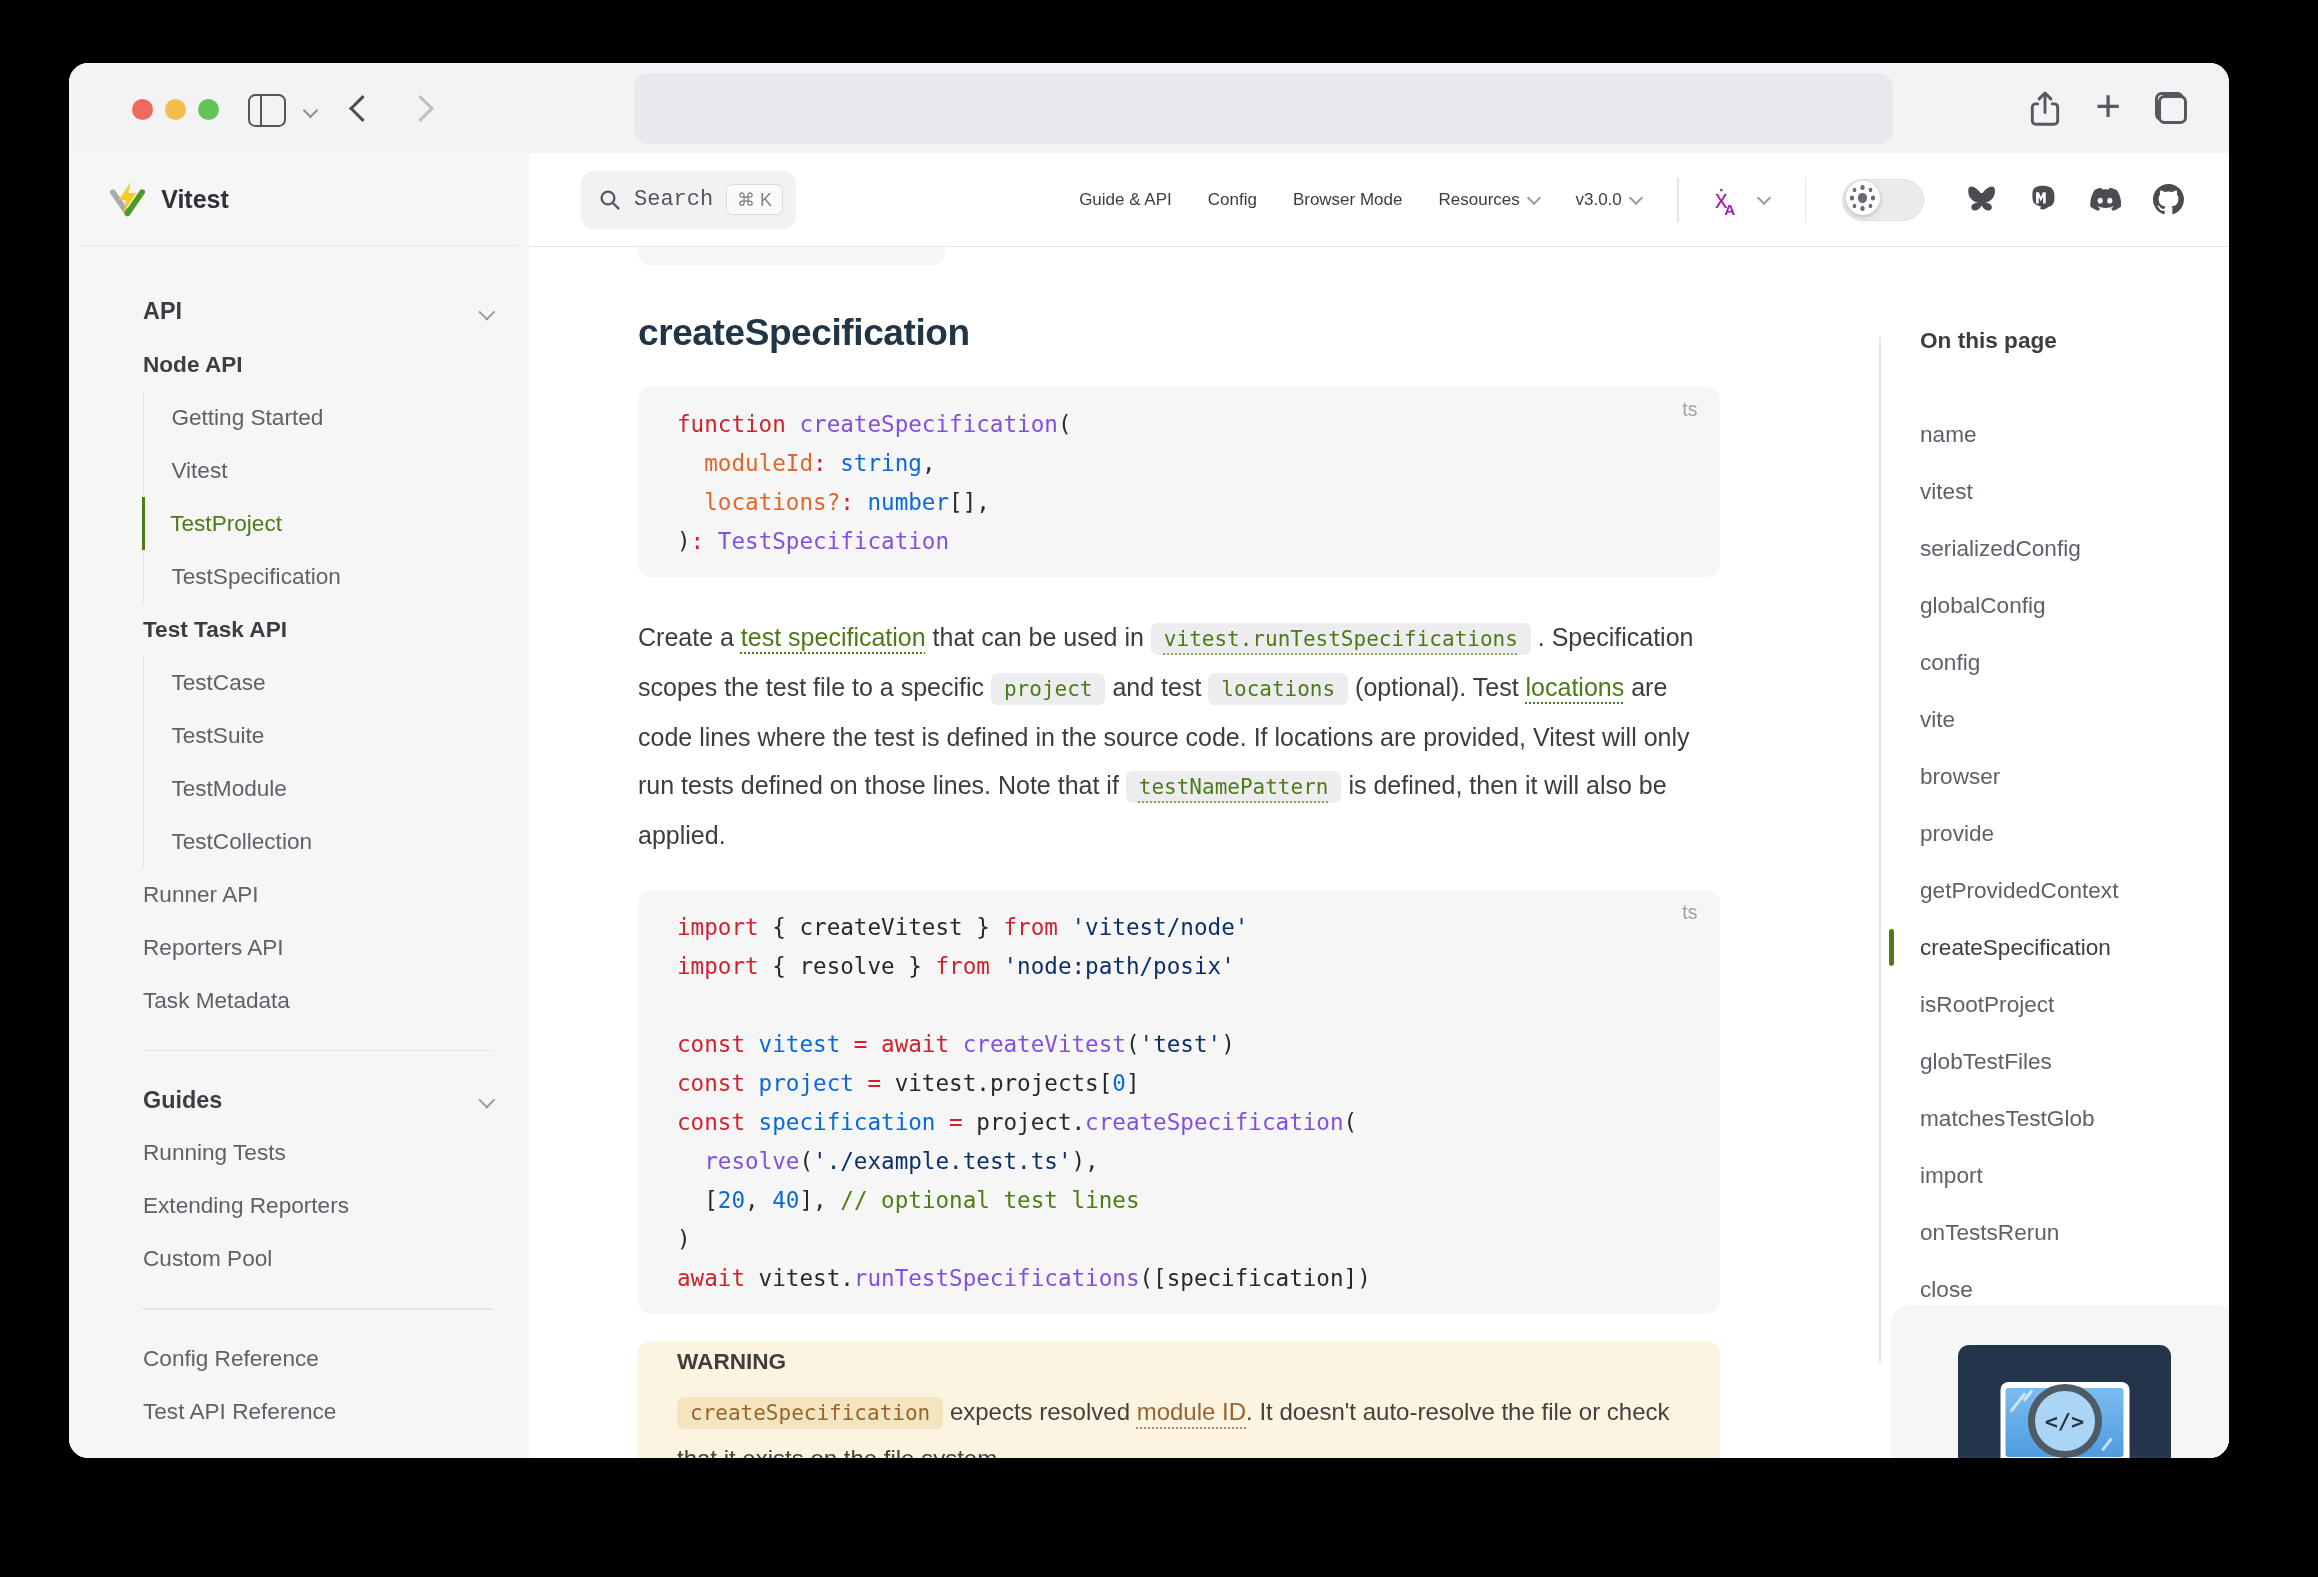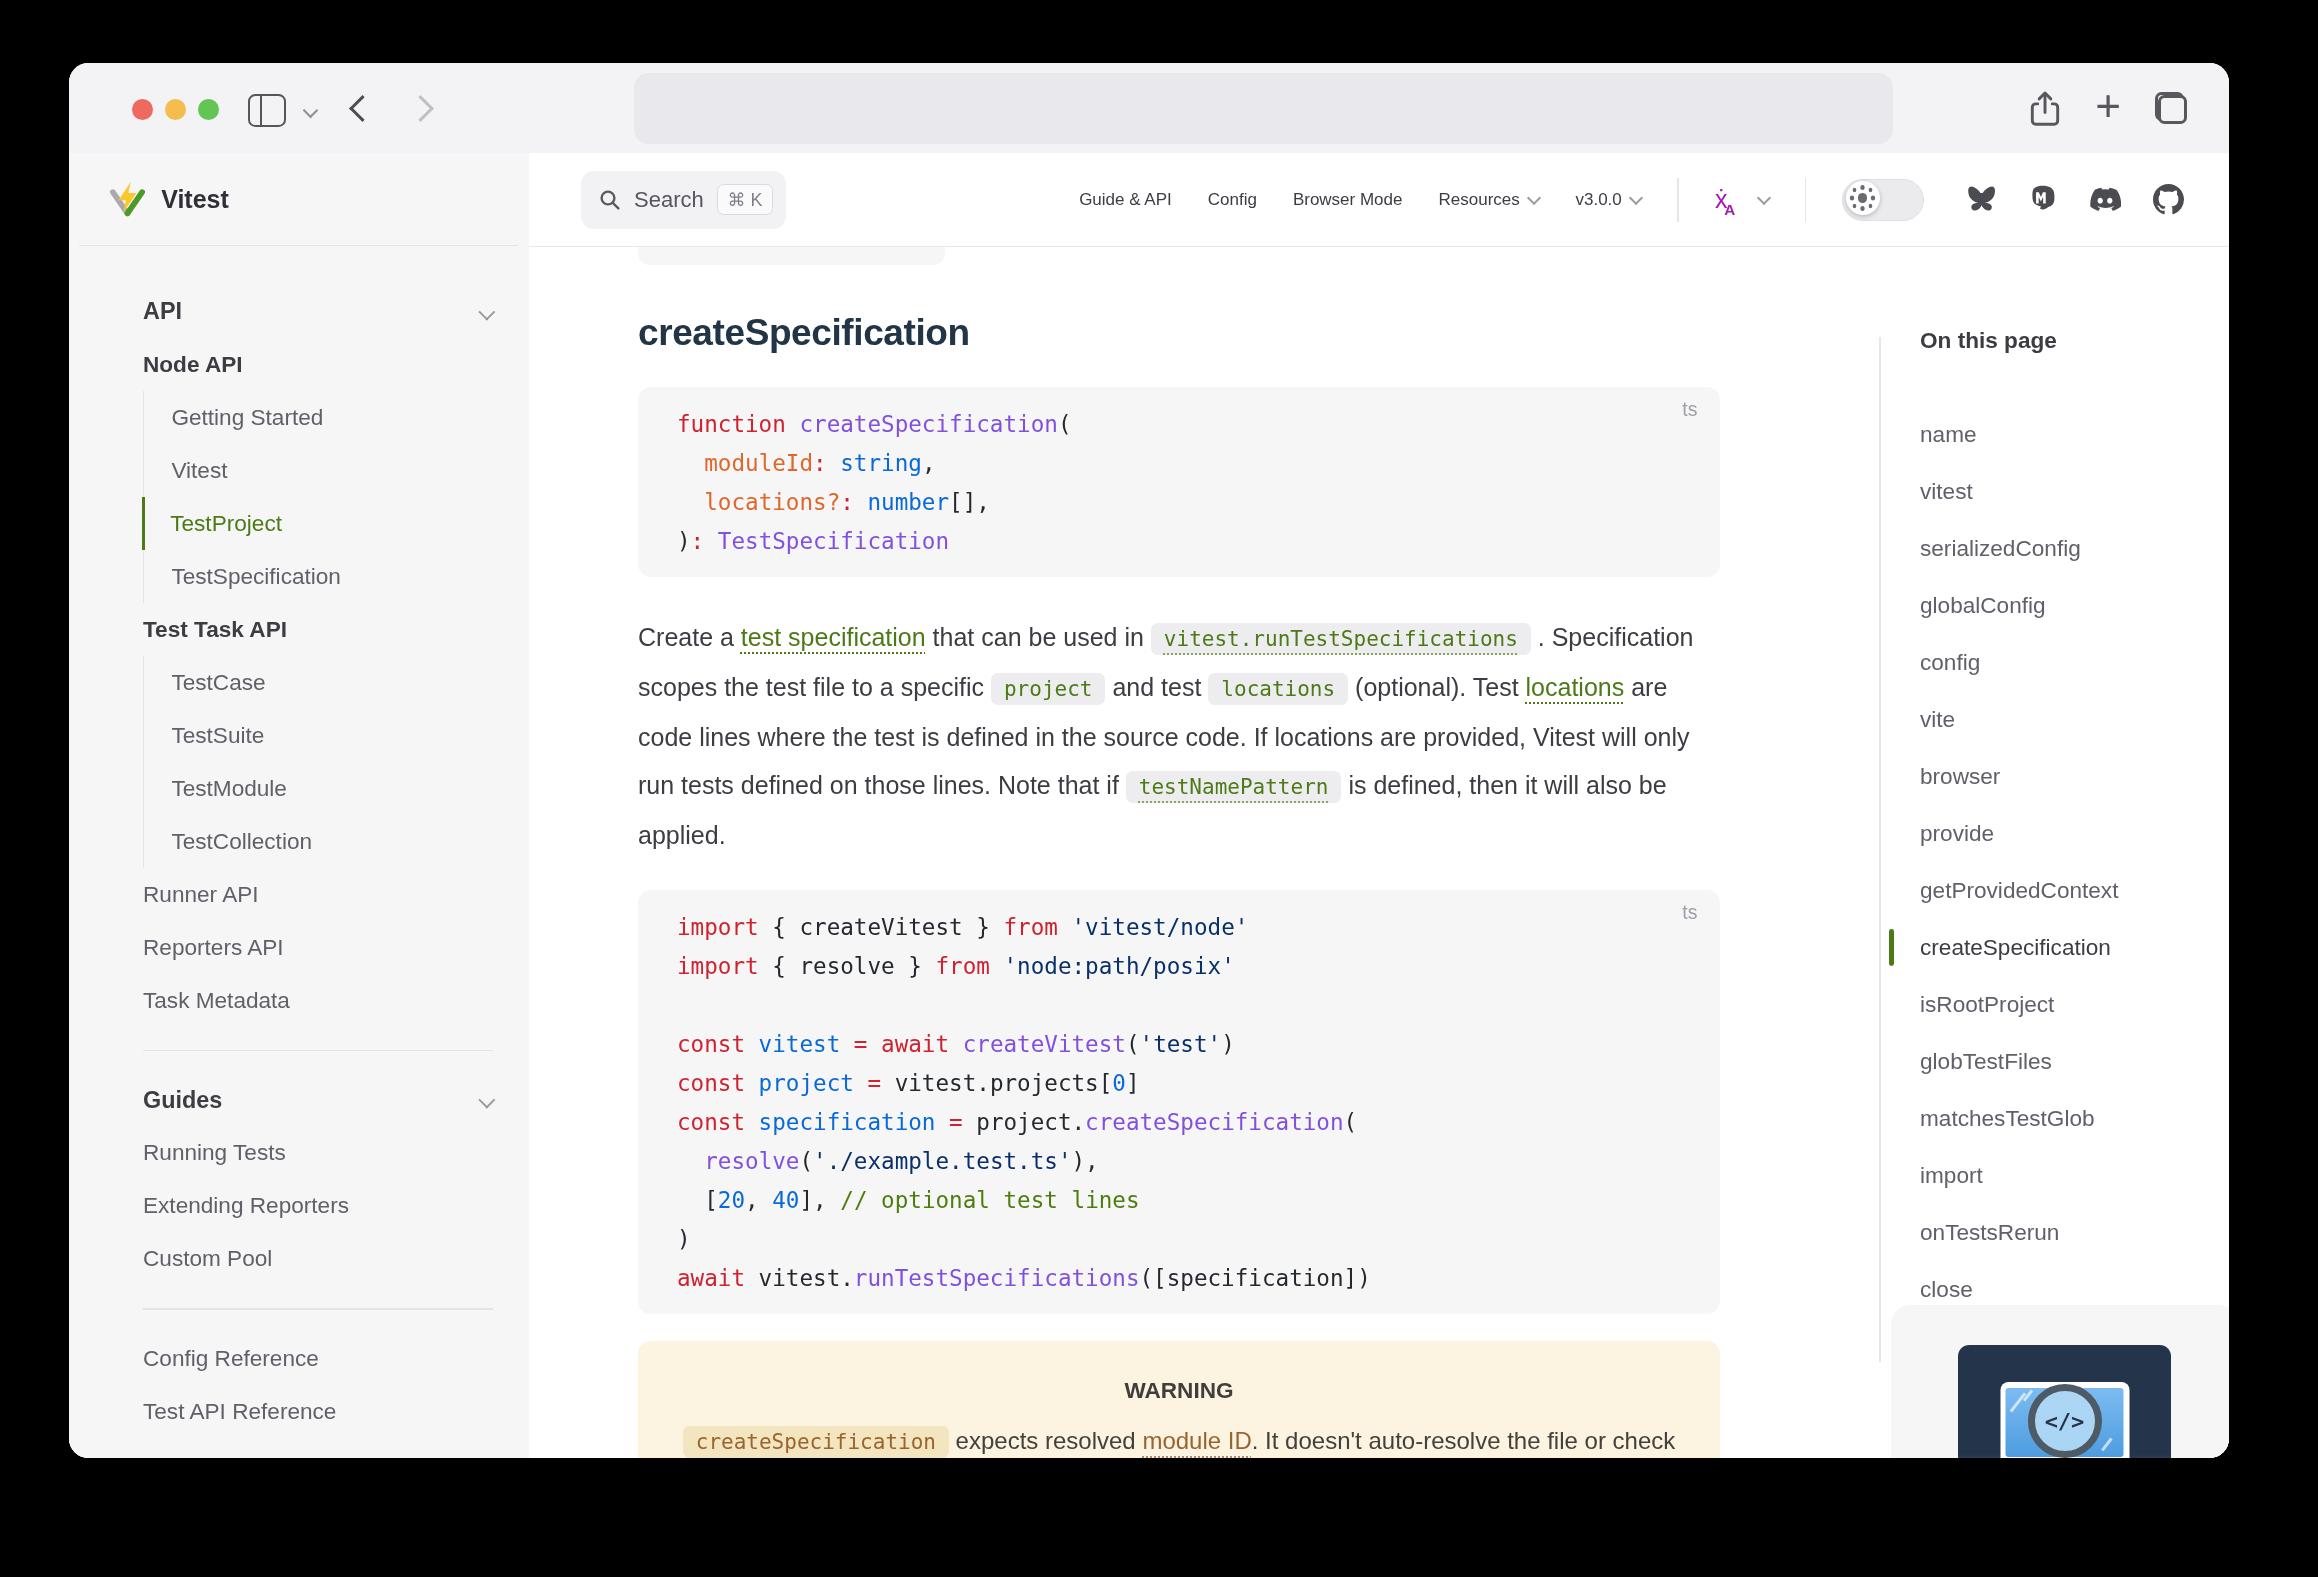--- a/index.html
+++ b/index.html
@@ -49,21 +49,21 @@
   .side-row.group{color:#3c3c43;font-weight:600;}
   .side-row.indent{padding-left:27.4px;border-left:1.6px solid #e4e4e6;}
   .side-row.active{border-left:3.2px solid #4d7a17;margin-left:-0.8px;padding-left:25px;color:#4d7a17;font-weight:500;}
   .side-chev{margin-left:auto;width:9.7px;height:9.7px;border-right:2.4px solid #97979e;border-bottom:2.4px solid #97979e;transform:rotate(45deg);}
   .side-divider{height:1.6px;background:#e4e4e6;margin:22.6px 0;}
 
   
   .navbar{position:absolute;left:460px;right:0;top:0;height:94px;background:#fff;border-bottom:1.6px solid #e8e8ea;
           display:flex;align-items:center;padding:0 45px 0 52px;box-sizing:border-box;}
   .search{display:flex;align-items:center;gap:13px;height:58px;padding:0 13px 0 18px;background:#f2f2f4;border-radius:13px;}
-  .search-label{font-size:22px;color:#55555e;font-weight:500;}
+  .search-label{font-size:22px;color:#55555e;font-weight:500;font-family:Liberation Mono, monospace;}
   .kbd{font-size:18px;color:#7f7f88;border:1.6px solid #d9d9de;border-radius:6.5px;padding:3.2px 9.7px;background:#fafafb;}
   .nav-right{margin-left:auto;display:flex;align-items:center;gap:36px;}
   .nav-link{font-size:17px;font-weight:500;color:#3c3c43;display:flex;align-items:center;gap:9.7px;white-space:nowrap;}
   .chev{width:8px;height:8px;border-right:2.4px solid #9a9aa2;border-bottom:2.4px solid #9a9aa2;transform:rotate(45deg);margin-top:-3.2px;}
   .vsep{width:1.6px;height:44px;background:#e6e6e8;}
   .lang-btn{display:flex;align-items:center;gap:20px;color:#a21caf;text-align:right;}
   .lang-x{font-size:25px;font-weight:500;}
   .lang-a{font-size:15.3px;font-weight:600;display:inline-block;transform:translate(-3.2px,6.5px);}
   .theme-toggle{width:82px;height:42px;border-radius:21px;background:#ebebee;border:1.6px solid #e1e1e5;position:relative;box-sizing:border-box;}
   .knob{position:absolute;left:2.4px;top:1.6px;width:34px;height:34px;border-radius:50%;background:#fff;
@@ -84,21 +84,21 @@
   .codeblock pre{margin:6.5px 0 0;padding:0 39px;font-family:"DejaVu Sans Mono",monospace;font-size:22.6px;line-height:39px;}
   .line{white-space:pre;min-height:39px;}
   .tk-kw{color:#cf222e}.tk-fn{color:#8250df}.tk-bl{color:#0969da}.tk-num{color:#0969da}
   .tk-str{color:#0a3069}.tk-or{color:#e0662a}.tk-cm{color:#4d7c0f}.tk-pl{color:#24292f}
   .para{margin-top:36px;font-size:25px;line-height:48px;color:#3c3c43;}
   .chip{padding:4px 13px;border-radius:6.5px;background:#ededf0;font-family:"DejaVu Sans Mono",monospace;
         font-size:21px;color:#4d7a17;white-space:nowrap;}
   .chip.linked{text-decoration:underline dotted;text-decoration-thickness:1.6px;text-underline-offset:8px;
                text-decoration-color:#8aa65a;cursor:pointer;}
   .txt-link{color:#4d7a17;text-decoration:underline dotted;text-decoration-thickness:1.6px;text-underline-offset:7.3px;cursor:pointer;}
-  .warning{margin-top:27.4px;background:#fcf4e0;border-radius:13px;padding:37px 39px 48px;text-align:center;}
+  .warning{margin-top:27.4px;background:#fcf4e0;border-radius:13px;padding:8px 39px 48px;}
   .warning-title{font-size:22.6px;font-weight:600;color:#3f3e3b;}
   .warning-body{margin-top:14.5px;font-size:24px;line-height:45px;color:#43413c;}
   .warning .chip{background:#f2e5c0;color:#99642e;}
   .warning .txt-link{color:#99642e;text-decoration-color:#b4895c;}
 
   
   .aside{position:absolute;left:1350px;top:0;width:462px;height:100%;padding-left:12px;}
   .toc-rail{position:absolute;left:0;top:90px;width:1.6px;height:1025px;background:#e7e7e9;}
   .toc-title{margin-top:81px;padding-left:29px;font-size:22.6px;font-weight:600;color:#3c3c43;}
   .toc-list{margin-top:52px;}

